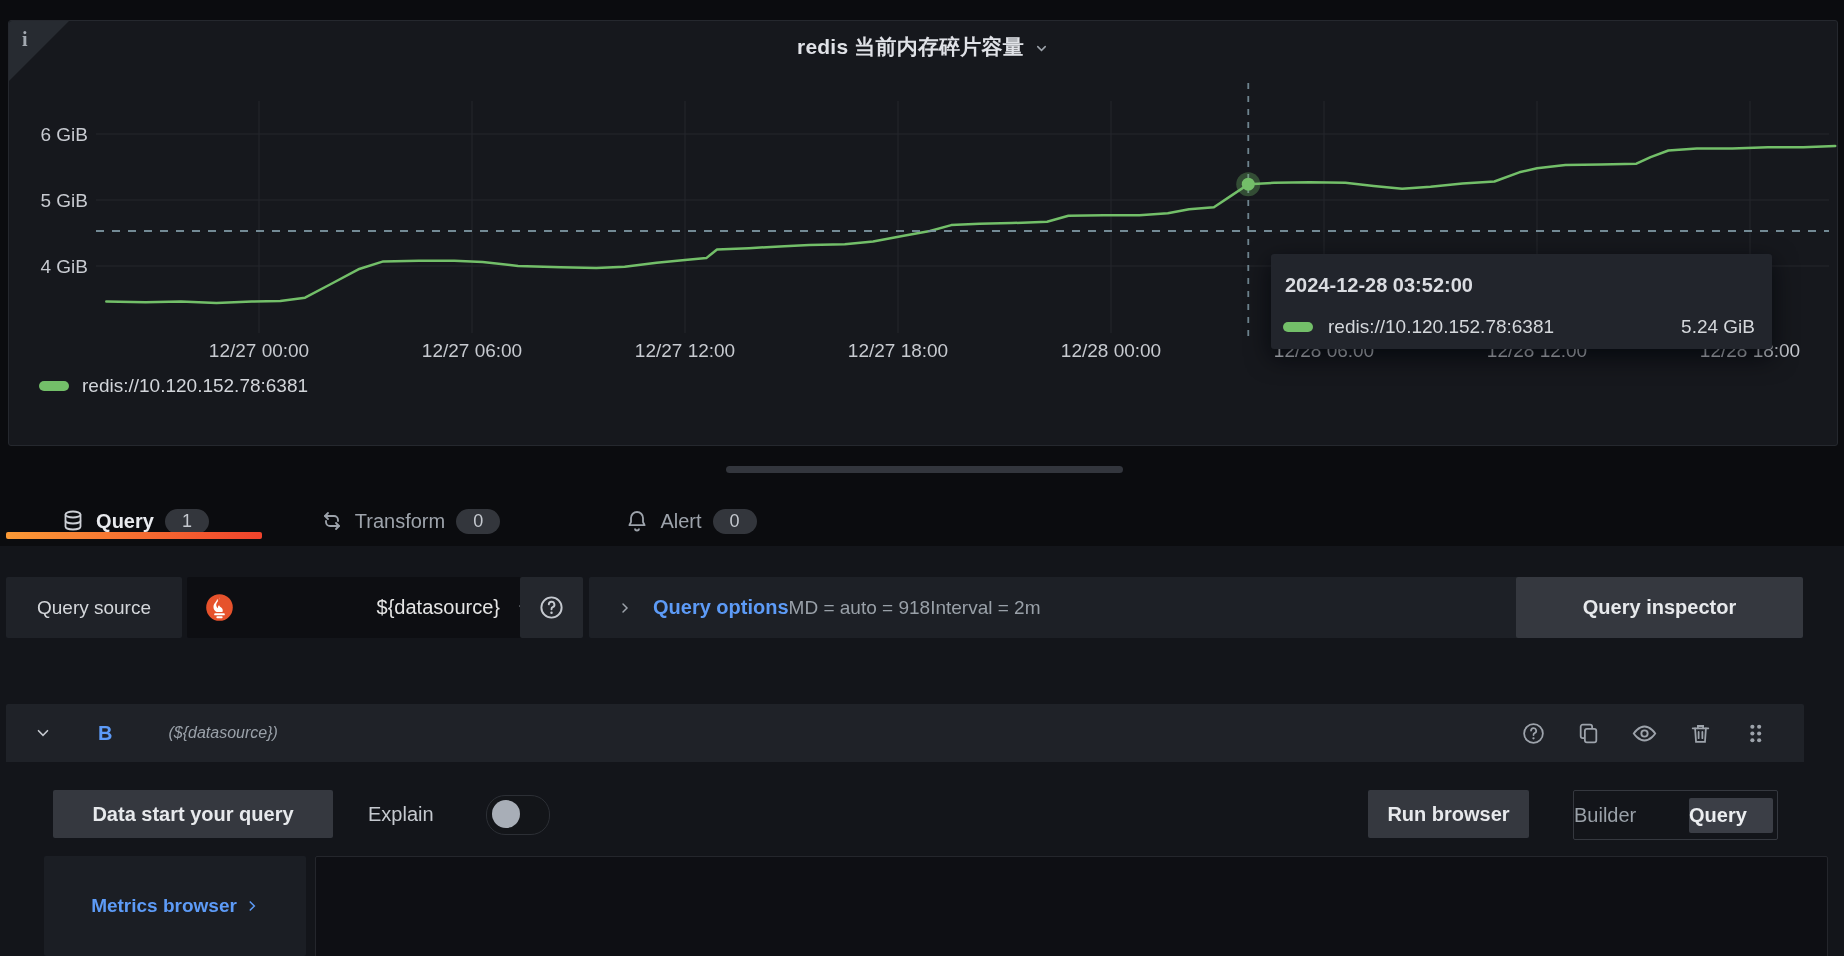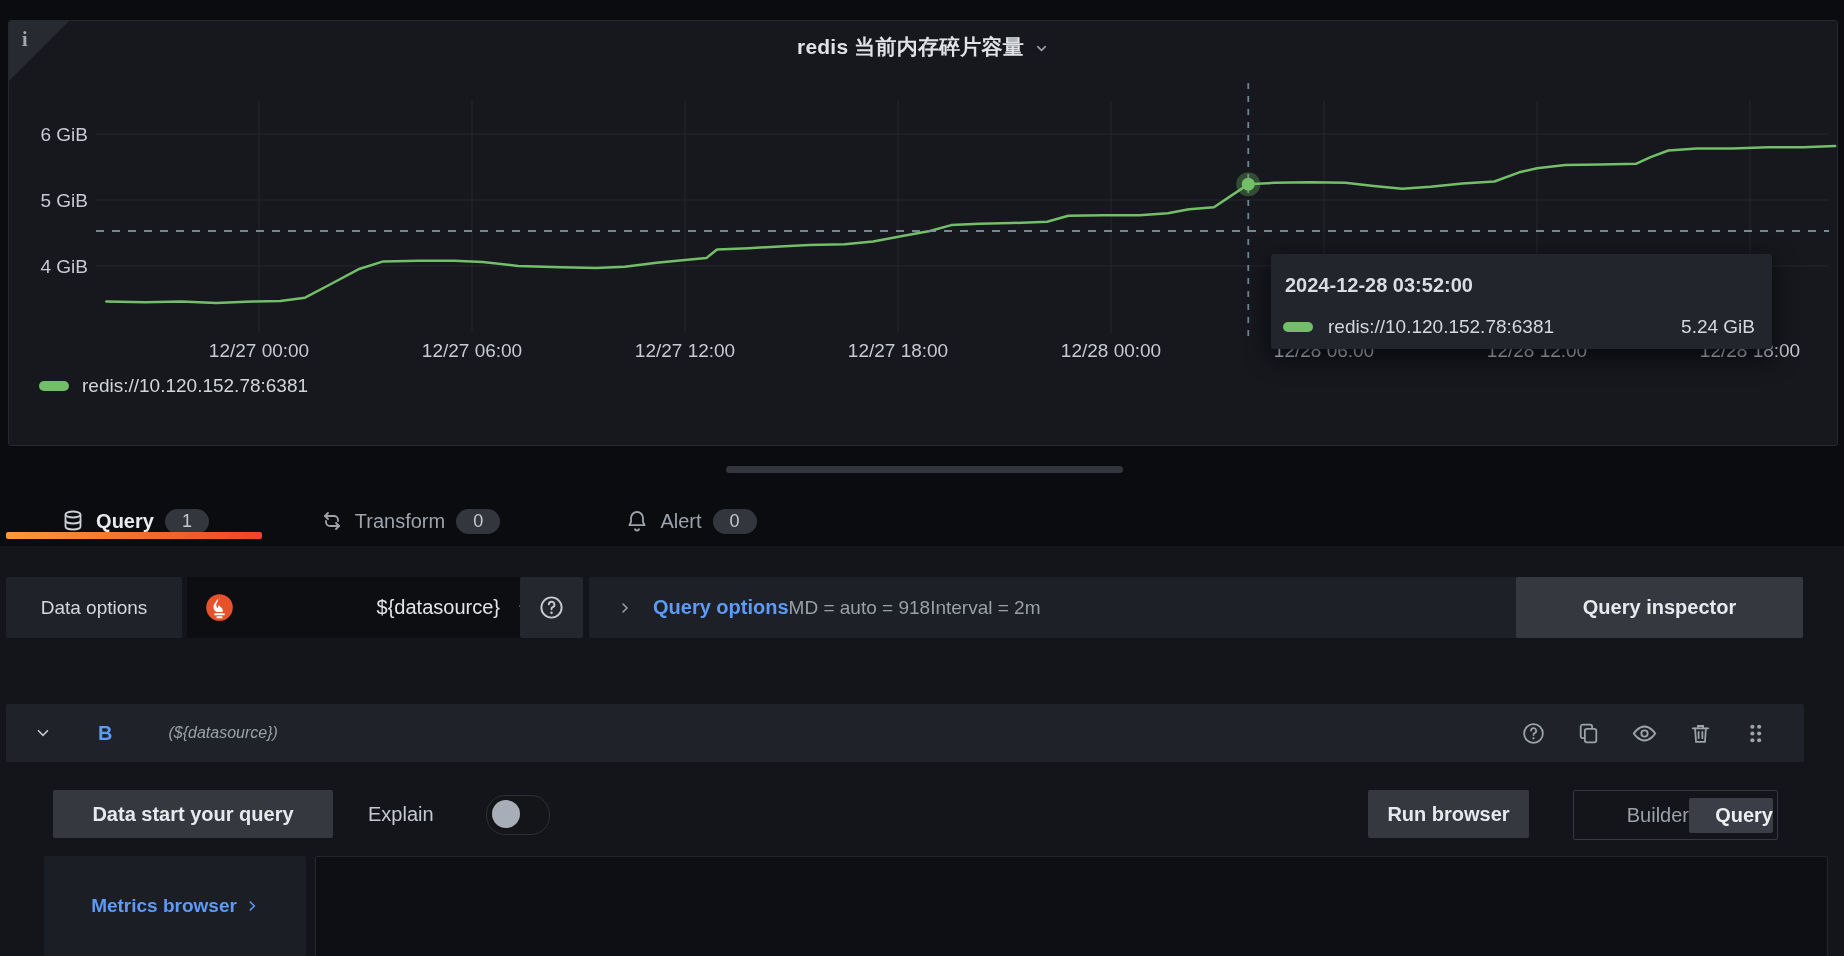--- a/index.html
+++ b/index.html
@@ -87,21 +87,21 @@
   #kickstart{left:53px;top:790px;width:280px;height:48px;}
   #explain-label{left:368px;top:790px;height:48px;display:flex;align-items:center;
                  font-size:20px;color:#c5c9cf;}
   #explain-toggle{left:486px;top:795px;width:62px;height:38px;border-radius:19px;
                   background:#131519;border:1px solid #2c2f35;cursor:pointer;}
   #explain-toggle .knob{position:absolute;left:5px;top:4px;width:28px;height:28px;
                         border-radius:50%;background:#a8aeb7;}
   #run-queries{left:1368px;top:790px;width:161px;height:48px;}
   #editor-mode{left:1573px;top:790px;width:203px;height:48px;border:1px solid #35383f;
                border-radius:2px;display:flex;align-items:center;}
-  #editor-mode .mode{flex:1;text-align:right;font-size:20px;color:#9aa1a9;cursor:pointer;}
+  #editor-mode .mode{flex:1;text-align:left;font-size:20px;color:#9aa1a9;cursor:pointer;}
   #editor-mode .mode.sel{background:#3b3e46;border-radius:2px;color:#eceef1;
                          font-weight:bold;margin:4px 4px 4px 0;padding:6px 0;flex:0 0 84px;}
 
   #metrics-browser{left:44px;top:856px;width:262px;height:100px;background:#1b1e24;
                    border-radius:2px;display:flex;align-items:center;justify-content:center;
                    gap:8px;color:#5d9bf7;font-size:19px;font-weight:bold;cursor:pointer;}
   #code-editor{left:315px;top:856px;width:1489px;height:100px;background:#0e0f14;
                border:1px solid #24262c;border-radius:2px;
                font-family:"DejaVu Sans Mono",monospace;font-size:20px;
                padding:10px 0 0 22px;line-height:46px;white-space:pre;cursor:text;}
@@ -201,21 +201,21 @@
       </svg>
       </span>
     <span class="t-label">Alert</span>
     <span class="badge">0</span>
   </div>
   <div id="tab-underline" class="abs"></div>
 
   <div id="content-bg" class="abs"></div>
 
   <div id="ds-label" class="box abs">
-    <span>Data options</span>
+    <span>Query source</span>
   </div>
   <div id="ds-select" class="abs">
     <span>
       <svg class="i" width="29" height="29" viewBox="0 0 24 24">
         <circle cx="12" cy="12" r="11" fill="#e6522c"></circle>
         <path fill="#fff" d="M12 3.6c.4 2.2-2.7 3.9-2.7 6.4 0 1.2.7 2.2 1.5 2.7-.3-1 .1-2.1.9-2.7-.2 1.4 3 2.1 3 4.4 0 .5-.1 1-.4 1.4H9.7c-1.6-.8-2.7-2.4-2.7-4.3 0-3.1 2.8-4.1 3-6.8.5.6.8 1.3.7 2 .7-.9 1.2-2 1.3-3.1z"></path>
         <rect x="7.6" y="16.8" width="8.8" height="1.7" rx=".8" fill="#fff"></rect>
         <rect x="9.4" y="19.3" width="5.2" height="1.6" rx=".8" fill="#fff"></rect>
       </svg>
       </span>

